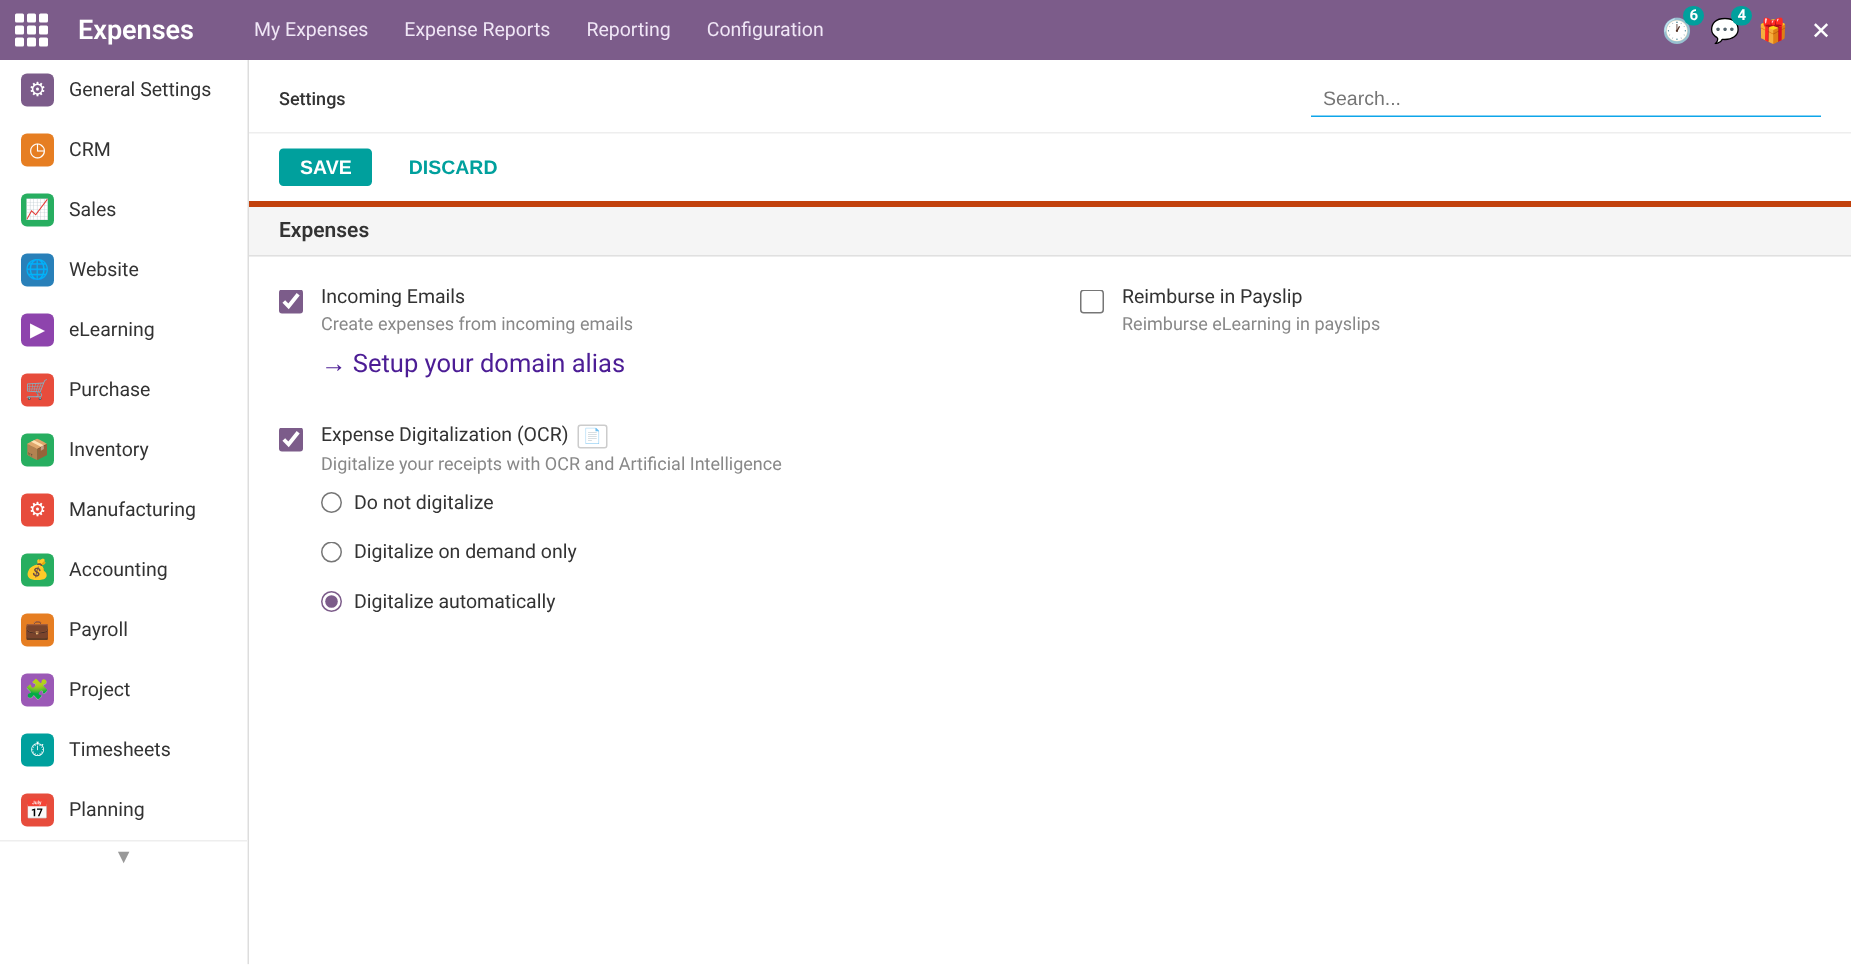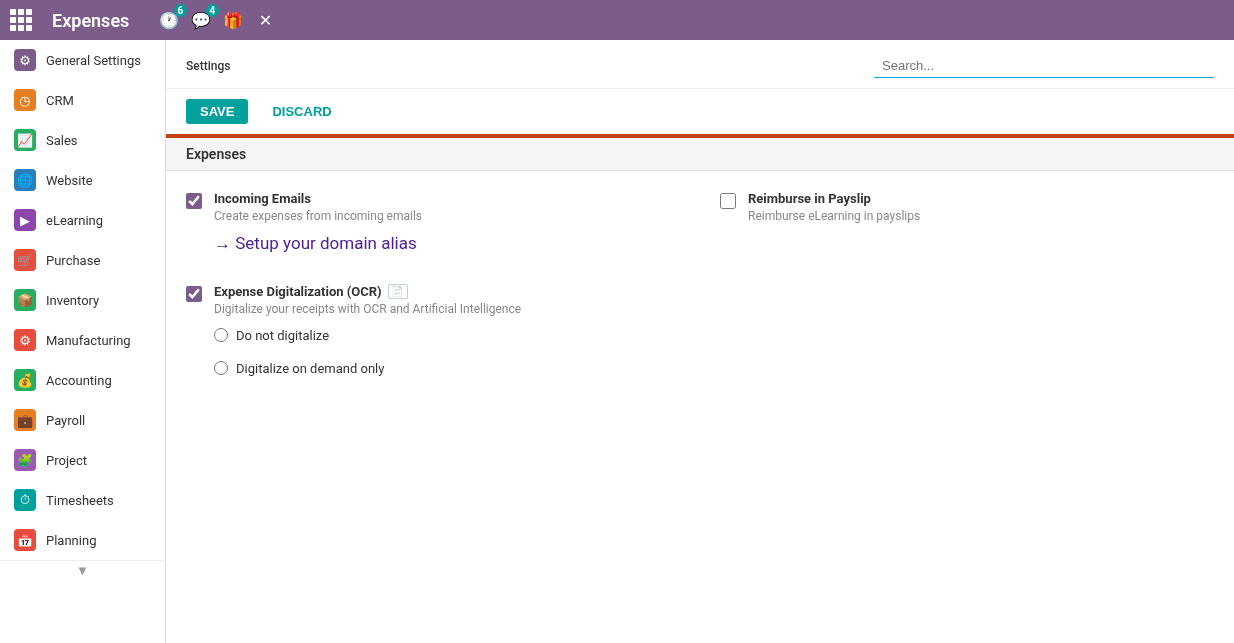--- a/index.html
+++ b/index.html
@@ -215,21 +215,21 @@
       flex-shrink: 0;
     }
     .setting-check input[type="checkbox"] {
       width: 16px;
       height: 16px;
       cursor: pointer;
       accent-color: #7C5C8A;
     }
     .setting-info {}
     .setting-label {
-      font-weight: 700;
+      font-weight: 400;
       font-size: 13px;
       color: #333;
       margin-bottom: 2px;
       display: flex;
       align-items: center;
       gap: 6px;
     }
     .setting-desc {
       color: #888;
       font-size: 12px;
@@ -297,20 +297,26 @@
       <span></span>
       <span></span>
     <span></span>
       <span></span>
       <span></span>
     <span></span>
       <span></span>
       <span></span>
   </div>
   <div class="topbar-brand">Expenses</div>
+  <nav class="topbar-nav">
+    <a>My Expenses</a>
+    <a>Expense Reports</a>
+    <a>Reporting</a>
+    <a>Configuration</a>
+  </nav>
   <div class="topbar-right">
     <div class="topbar-icon-badge">
       <div class="topbar-icon">🕐</div>
       <span class="badge">6</span>
     </div>
     <div class="topbar-icon-badge">
       <div class="topbar-icon">💬</div>
       <span class="badge">4</span>
     </div>
     <div class="topbar-icon">🎁</div>
@@ -431,20 +437,24 @@
               <div class="setting-desc">Digitalize your receipts with OCR and Artificial Intelligence</div>
               <div class="radio-group">
                 <label class="radio-item">
                   <input type="radio" name="digitalization" id="no-digitalize" style="">
                   <span>Do not digitalize</span>
                 </label>
                 <label class="radio-item">
                   <input type="radio" name="digitalization" id="on-demand" style="">
                   <span>Digitalize on demand only</span>
                 </label>
+                <label class="radio-item">
+                  <input type="radio" name="digitalization" id="automatically" checked="" style="">
+                  <span>Digitalize automatically</span>
+                </label>
               </div>
             </div>
           </div>
         </div>
 
       </div>
     </div>
 
   </main>
 </div>

